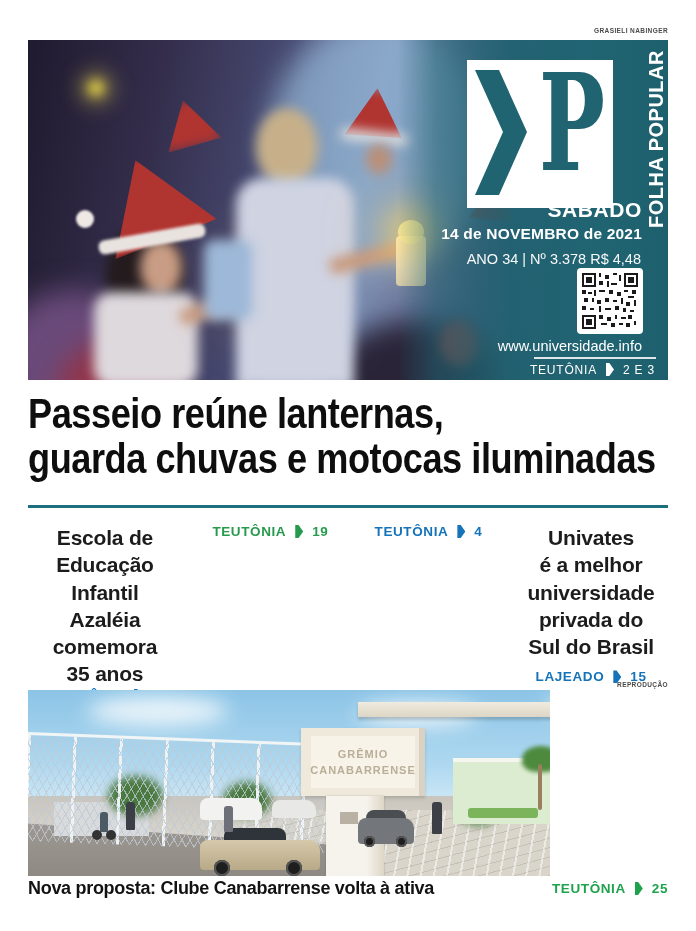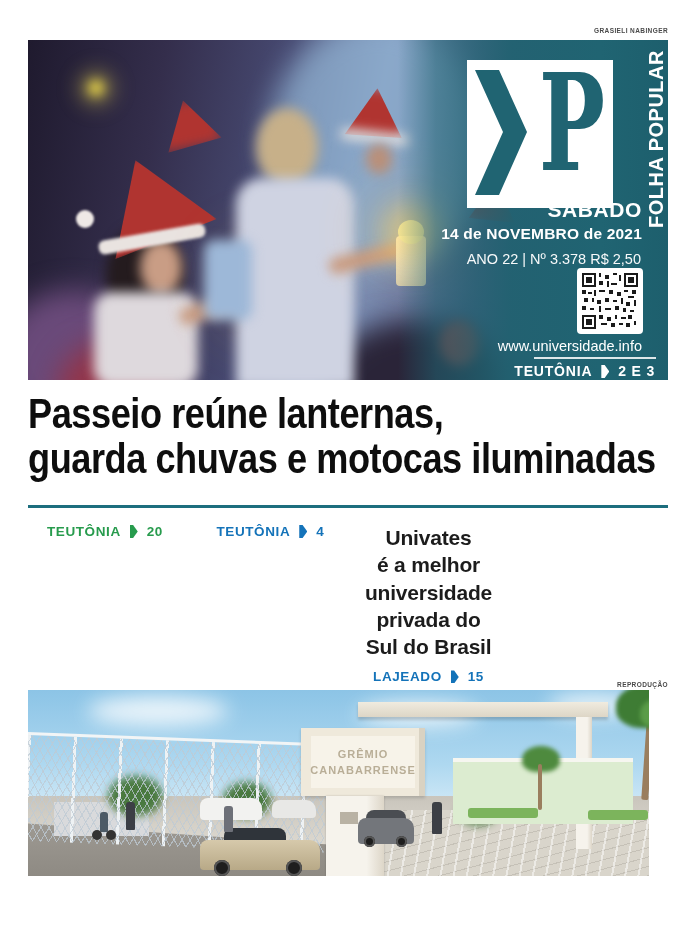--- a/index.html
+++ b/index.html
@@ -30,42 +30,42 @@
      color:#fff;font-weight:bold;font-size:20px;letter-spacing:.5px;text-align:center;line-height:24px;}
   .logo-box{position:absolute;left:439px;top:20px;width:146px;height:148px;background:#ffffff;}
   .mast-txt{position:absolute;color:#fff;text-align:left;white-space:nowrap;}
   .mast-day{top:158px;right:26px;font-size:21px;font-weight:bold;letter-spacing:.6px;}
   .mast-date{top:185px;right:26px;font-size:15.5px;font-weight:bold;letter-spacing:.2px;}
   .mast-ed{top:211px;right:27px;font-size:14.5px;font-weight:normal;opacity:.96;}
   .qr-box{position:absolute;top:228px;right:25px;width:66px;height:66px;background:#fff;border-radius:4px;
      display:flex;align-items:center;justify-content:center;}
   .mast-www{top:298px;right:26px;font-size:14.5px;}
   .mast-rule{position:absolute;top:317px;right:12px;width:122px;height:1.5px;background:#fff;opacity:.85;}
-  .mast-sec{top:323px;right:13px;font-size:14px;font-weight:bold;letter-spacing:.8px;}
+  .mast-sec{top:323px;right:13px;font-size:12px;font-weight:normal;letter-spacing:.8px;}
 
   .marker{display:inline-block;width:8px;height:13px;background:currentColor;
      clip-path:polygon(0 0,42% 0,100% 50%,42% 100%,0 100%);margin:0 9px;vertical-align:-2px;}
 
   
   .headline{position:absolute;left:28px;top:391px;width:760px;
      transform:scaleX(.86);transform-origin:left top;
      font-weight:bold;color:#0e0e0e;font-size:42px;line-height:45px;letter-spacing:-.5px;white-space:nowrap;}
   .teal-rule{position:absolute;left:28px;top:505px;width:640px;height:3px;background:#1d6e7e;}
 
   
   .teasers{position:absolute;left:28px;top:524px;width:640px;display:grid;
      grid-template-columns:1.04fr .98fr .94fr 1.04fr;column-gap:16px;}
   .teaser{display:flex;flex-direction:column;height:148px;}
   .t-wrap{flex:1;display:flex;align-items:center;justify-content:center;}
   .t-title{font-size:21px;font-weight:bold;line-height:1.3;color:#1c1c1c;text-align:center;
      white-space:pre-line;letter-spacing:-.2px;}
   .t-link{text-align:center;font-size:13.5px;font-weight:bold;letter-spacing:.6px;padding-bottom:2px;cursor:pointer;}
 
   
-  .bphoto{position:absolute;left:28px;top:690px;width:621px;height:186px;overflow:hidden;background:#bfd9ec;}
+  .bphoto{position:absolute;left:28px;top:690px;width:522px;height:186px;overflow:hidden;background:#bfd9ec;}
   .sky{position:absolute;inset:0;background:linear-gradient(180deg,#8cc4e6 0%,#aed8f0 40%,#dff0f9 72%,#e8f3f8 100%);}
   .cloud{position:absolute;background:#fff;border-radius:50%;filter:blur(10px);opacity:.8;}
   .ground{position:absolute;left:0;bottom:0;width:100%;height:80px;
      background:linear-gradient(180deg,#c9c5bc,#dcd8cf 60%,#d2cec5);}
   .road{position:absolute;left:0;bottom:0;width:340px;height:64px;background:linear-gradient(180deg,#a19d96,#8e8a83);
      clip-path:polygon(0 18%,100% 55%,100% 100%,0 100%);}
   .pavers{position:absolute;right:0;bottom:0;width:330px;height:66px;background:#d9d5cb;
      background-image:repeating-linear-gradient(100deg,rgba(255,255,255,.5) 0 2px,rgba(0,0,0,0) 2px 13px),
                       repeating-linear-gradient(-15deg,rgba(160,155,145,.35) 0 1px,rgba(0,0,0,0) 1px 9px);
      clip-path:polygon(6% 0,100% 0,100% 100%,0 100%);}
@@ -138,21 +138,21 @@
     <div class="lantern-cup" style="left:368px;top:196px;width:30px;height:50px;"></div>
     <div class="lantern-glow" style="left:370px;top:180px;width:26px;height:24px;opacity:.9;"></div>
 
     <div class="blob soft" style="left:412px;top:280px;width:40px;height:46px;background:#b04038;opacity:.8;"></div>
     <div class="hat soft" style="left:440px;top:140px;width:50px;height:42px;transform:rotate(10deg);opacity:.8;"></div>
 
     <div class="overlay">
       <div class="brand-vert">FOLHA POPULAR</div>
       <div class="mast-txt mast-day">SÁBADO</div>
       <div class="mast-txt mast-date">14 de NOVEMBRO de 2021</div>
-      <div class="mast-txt mast-ed">ANO 22 | Nº 3.378 R$ 2,50</div>
+      <div class="mast-txt mast-ed">ANO 34 | Nº 3.378 R$ 4,48</div>
 
       <div class="qr-box">
         <svg width="56" height="56" viewBox="0 0 29 29" shape-rendering="crispEdges">
           <rect width="29" height="29" fill="#fff"></rect>
           <g fill="#1a1a1a">
             <rect x="0" y="0" width="7" height="7"></rect>
               <rect x="22" y="0" width="7" height="7"></rect>
               <rect x="0" y="22" width="7" height="7"></rect>
             <rect x="1" y="1" width="5" height="5" fill="#fff"></rect>
               <rect x="23" y="1" width="5" height="5" fill="#fff"></rect>
@@ -219,23 +219,33 @@
   </div>
 
   <div class="headline">
     <div>Passeio reúne lanternas,</div>
     <div>guarda chuvas e motocas iluminadas</div>
   </div>
   <div class="teal-rule"></div>
 
   <div class="teasers">
 
-
     <div class="teaser">
-      <div class="t-link" style="color: rgb(39, 155, 77);"><span>TEUTÔNIA</span><span class="marker"></span><span>20</span></div>
+      <div class="t-wrap">
+        <div class="t-title">Escola de
+Educação Infantil
+Azaléia
+comemora
+35 anos</div>
+      </div>
+      <div class="t-link" style="color: rgb(20, 115, 185);"><span>TEUTÔNIA</span><span class="marker"></span><span>9</span></div>
+    </div>
+
+    <div class="teaser">
+      <div class="t-link" style="color: rgb(39, 155, 77);"><span>TEUTÔNIA</span><span class="marker"></span><span>19</span></div>
     </div>
 
     <div class="teaser">
       <div class="t-link" style="color: rgb(20, 115, 185);"><span>TEUTÔNIA</span><span class="marker"></span><span>4</span></div>
     </div>
 
     <div class="teaser">
       <div class="t-wrap">
         <div class="t-title">Univates
 é a melhor
@@ -301,14 +311,18 @@
     <div class="wheel" style="left:258px;top:170px;width:16px;height:16px;"></div>
 
     <div class="person" style="left:98px;top:112px;width:9px;height:28px;"></div>
     <div class="person" style="left:72px;top:122px;width:8px;height:20px;background:#4c5a66;"></div>
     <div class="wheel" style="left:64px;top:140px;width:10px;height:10px;box-shadow:none;background:#333;"></div>
     <div class="wheel" style="left:78px;top:140px;width:10px;height:10px;box-shadow:none;background:#333;"></div>
     <div class="person" style="left:196px;top:116px;width:9px;height:26px;background:#6d7078;"></div>
     <div class="person" style="left:404px;top:112px;width:10px;height:32px;"></div>
   </div>
 
+  <div class="caption-row">
+    <div class="caption">Nova proposta: Clube Canabarrense volta à ativa</div>
+    <div class="caption-link" style="color: rgb(30, 162, 76);"><span>TEUTÔNIA</span><span class="marker"></span><span>25</span></div>
+  </div>
 
 </div>
 
 </body></html>

